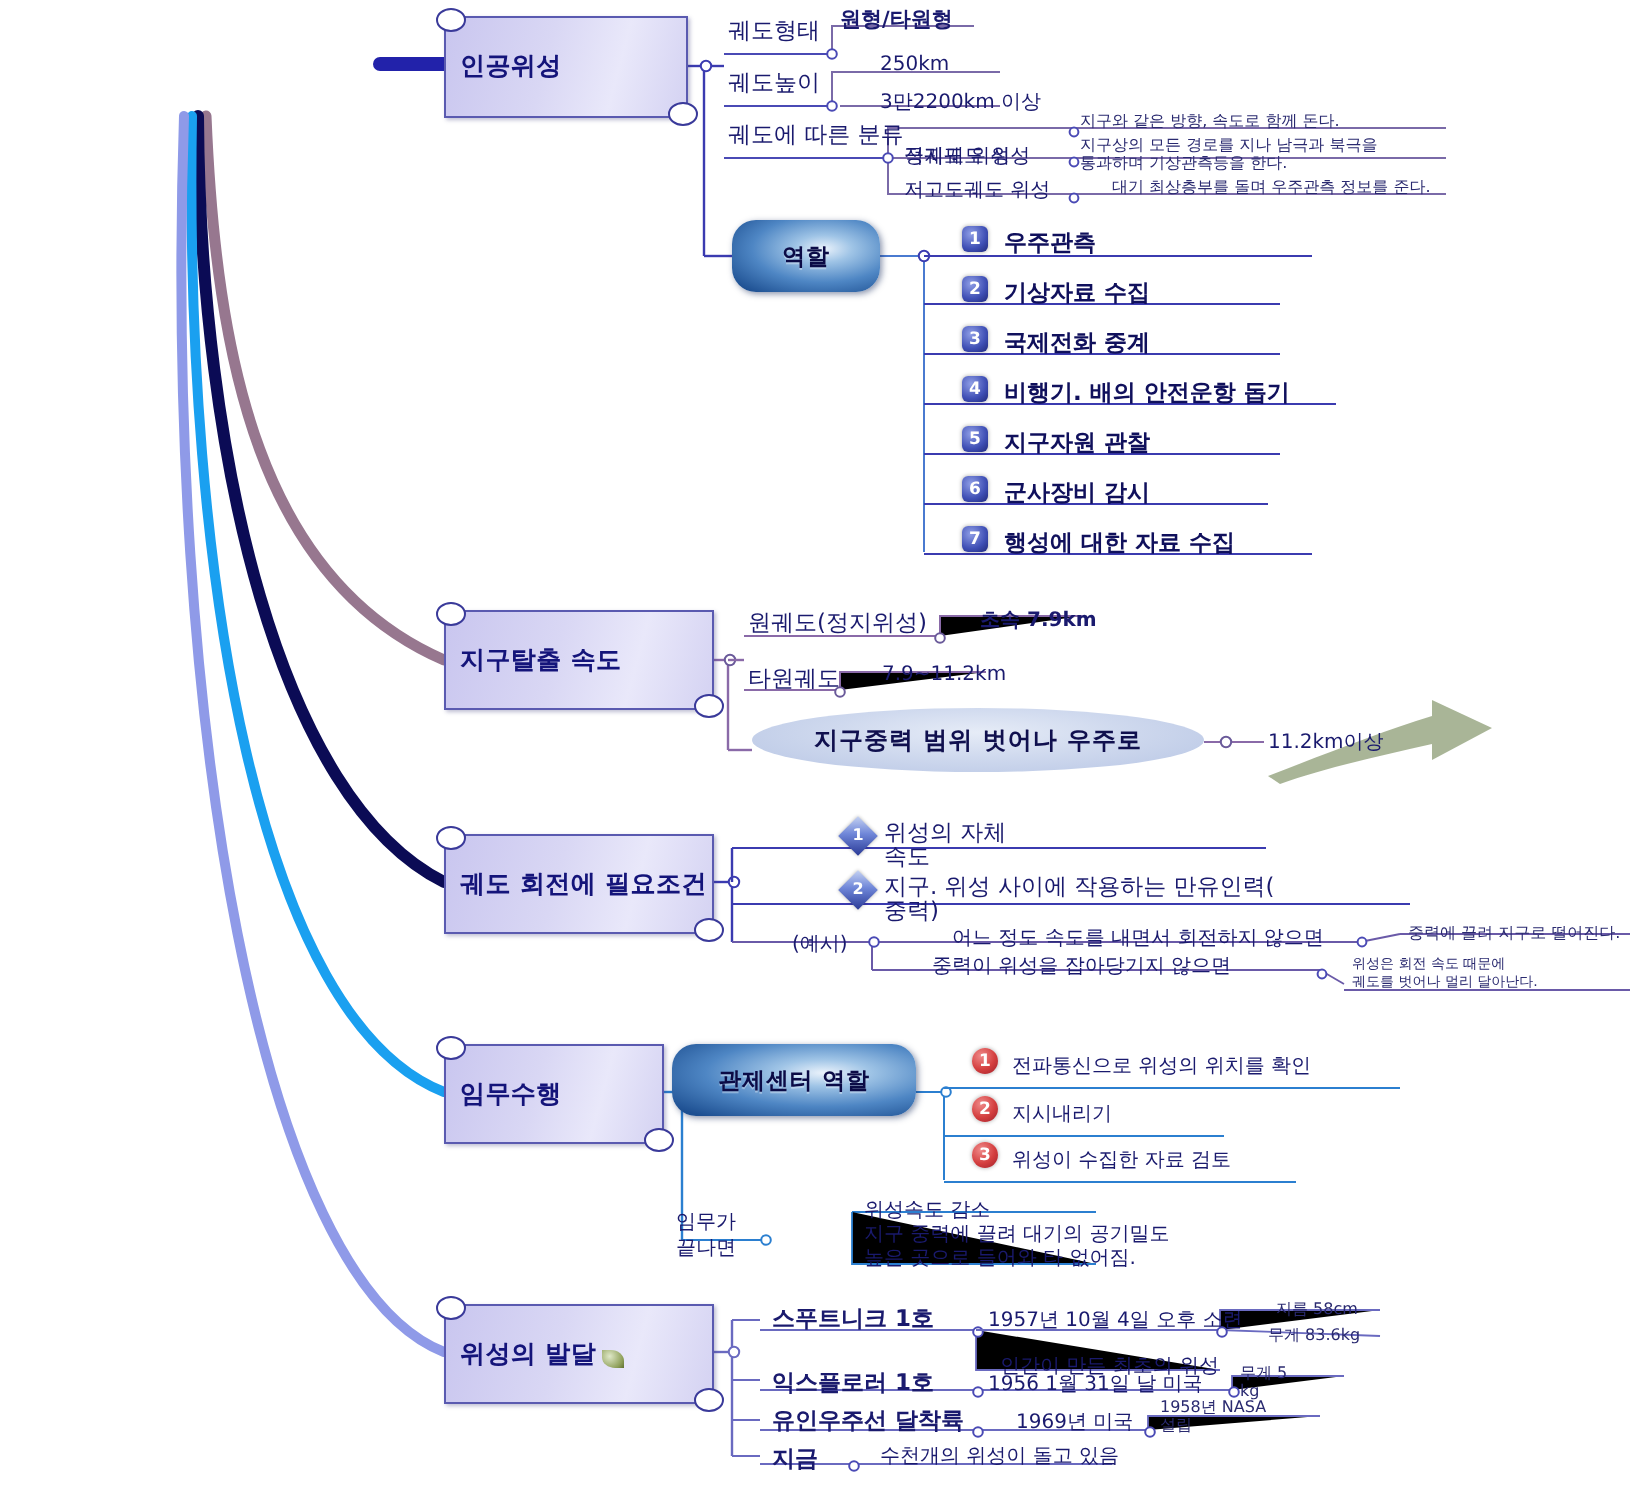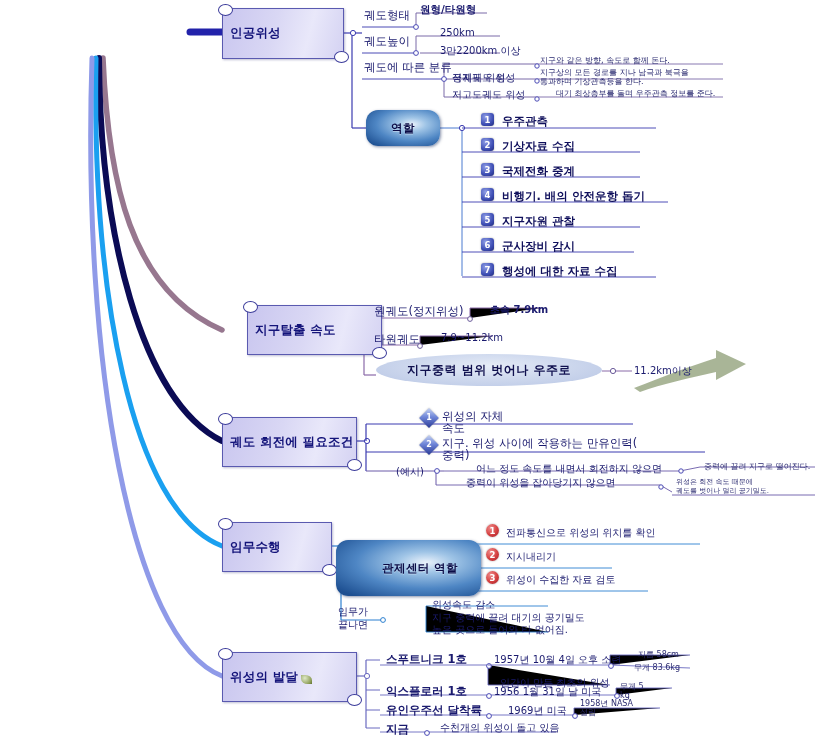--- a/index.html
+++ b/index.html
@@ -287,21 +287,21 @@
 
   <div class="badge blue" style="left:481px;top:213px;">5</div>
   <div class="tx item" style="left:502px;top:214px;">지구자원 관찰</div>
 
   <div class="badge blue" style="left:481px;top:238px;">6</div>
   <div class="tx item" style="left:502px;top:239px;">군사장비 감시</div>
 
   <div class="badge blue" style="left:481px;top:263px;">7</div>
   <div class="tx item" style="left:502px;top:264px;">행성에 대한 자료 수집</div>
 
-  <div class="lvl1" style="left:222px;top:305px;width:133px;height:48px;margin-left:25px;">
+  <div class="lvl1" style="left:222px;top:305px;width:133px;height:48px;">
     <span class="knob tl"></span>
     <span class="lbl">지구탈출 속도</span>
     <span class="knob br"></span>
   </div>
 
   <div class="tx k" style="left:374px;top:305px;line-height:12px;">원궤도(정지위성)</div>
   <div class="tx s" style="left:490px;top:303px;font-weight:bold;">초속 7.9km</div>
 
   <div class="tx k" style="left:374px;top:333px;line-height:12px;">타원궤도</div>
   <div class="tx s" style="left:441px;top:332px;">7.9~11.2km</div>
@@ -329,29 +329,29 @@
   <div class="tx k" style="left:442px;top:437px;line-height:12px;">지구. 위성 사이에 작용하는 만유인력(
 중력)</div>
 
   <div class="tx s" style="left:396px;top:465px;">(예시)</div>
 
   <div class="tx s" style="left:476px;top:462px;">어느 정도 속도를 내면서 회전하지 않으면</div>
   <div class="tx xs" style="left:704px;top:462px;">중력에 끌려 지구로 떨어진다.</div>
 
   <div class="tx s" style="left:466px;top:476px;">중력이 위성을 잡아당기지 않으면</div>
   <div class="tx xxs" style="left:676px;top:478px;">위성은 회전 속도 때문에</div>
-  <div class="tx xxs" style="left:676px;top:487px;">궤도를 벗어나 멀리 공기밀도.</div>
+  <div class="tx xxs" style="left:676px;top:487px;">궤도를 벗어나 멀리 달아난다.</div>
 
   <div class="lvl1" style="left:222px;top:522px;width:108px;height:48px;">
     <span class="knob tl"></span>
     <span class="lbl">임무수행</span>
     <span class="knob br"></span>
   </div>
 
-  <div class="bluenode" style="left:336px;top:540px;width:122px;height:56px;padding-left:23px;">
+  <div class="bluenode" style="left:336px;top:522px;width:122px;height:36px;">
     <span class="lbl">관제센터 역할</span>
   </div>
 
   <div class="badge red" style="left:486px;top:524px;">1</div>
   <div class="tx s" style="left:506px;top:526px;">전파통신으로 위성의 위치를 확인</div>
 
   <div class="badge red" style="left:486px;top:548px;">2</div>
   <div class="tx s" style="left:506px;top:550px;">지시내리기</div>
 
   <div class="badge red" style="left:486px;top:571px;">3</div>

